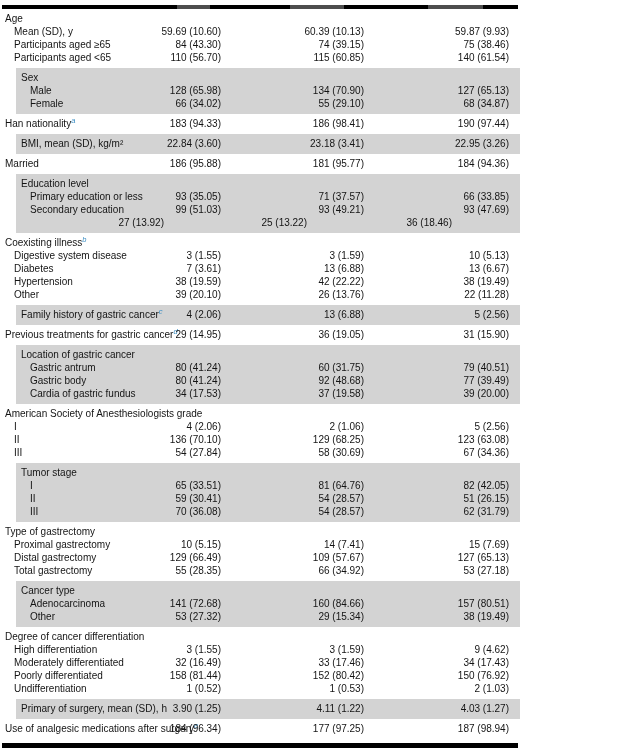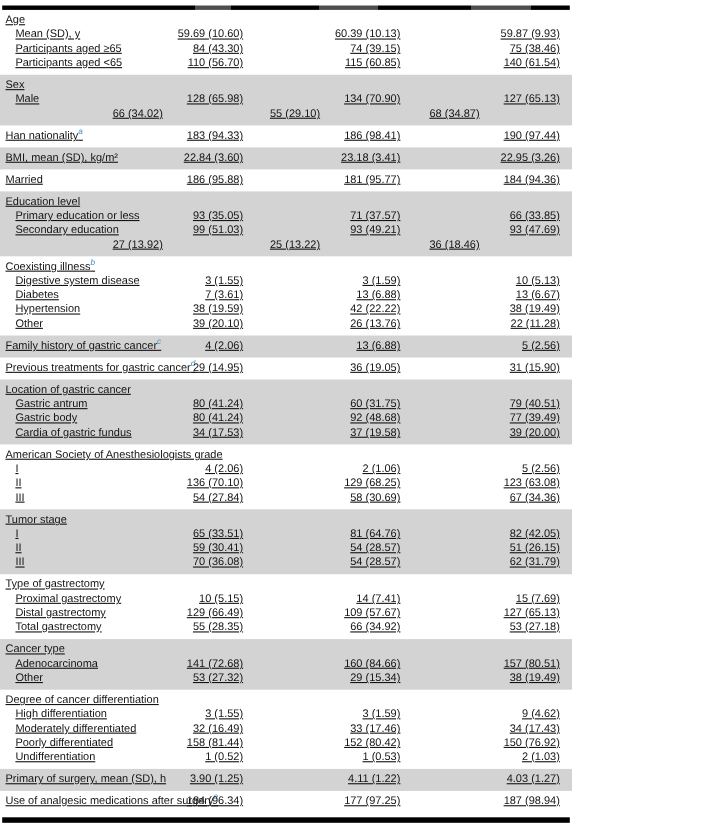--- a/index.html
+++ b/index.html
@@ -9,21 +9,20 @@
     font-size: 10px;
     color: #141414;
     -webkit-font-smoothing: antialiased;
   }
   .page {
     position: relative;
     width: 520px;
     height: 750px;
     background: #ffffff;
     overflow: hidden;
-    text-decoration: underline;
   }
   .rule-top {
     margin: 5px 2px 0 2px;
     height: 4px;
     background: linear-gradient(90deg,
       #000 0px, #000 175px,
       #4d4d4d 175px, #4d4d4d 208px,
       #000 208px, #000 288px,
       #4d4d4d 288px, #4d4d4d 342px,
       #000 342px, #000 426px,
@@ -31,21 +30,21 @@
       #000 481px, #000 558px,
       #4d4d4d 558px, #4d4d4d 604px,
       #000 604px, #000 100%);
   }
   .rule-bottom {
     margin: 4px 2px 0 2px;
     height: 5px;
     background: #000;
   }
   .section { padding: 3px 0 4px 0; }
-  .section.shaded { background: var(--shade, #d3d3d3); }
+  .section.shaded { background: var(--shade, #d3d3d3); margin-left: 16px; }
   .trow {
     display: flex;
     align-items: baseline;
     line-height: 13px;
     padding: 0 11px 0 5px;
   }
   .tlabel {
     flex: 1 1 0;
     min-width: 0;
     white-space: nowrap;
@@ -100,20 +99,21 @@
         <div class="trow">
           <div class="tlabel"><span>Sex</span></div>
         </div>
         <div class="trow indent">
           <div class="tlabel"><span>Male</span></div>
           <div class="tval">128 (65.98)</div>
           <div class="tval">134 (70.90)</div>
           <div class="tval c3">127 (65.13)</div>
         </div>
         <div class="trow indent">
+          <div class="tlabel"><span>Female</span></div>
           <div class="tval">66 (34.02)</div>
           <div class="tval">55 (29.10)</div>
           <div class="tval c3">68 (34.87)</div>
         </div>
       </div>
       <div class="section">
         <div class="trow">
           <div class="tlabel"><span>Han nationality</span><sup class="fn">a</sup></div>
           <div class="tval">183 (94.33)</div>
           <div class="tval">186 (98.41)</div>

